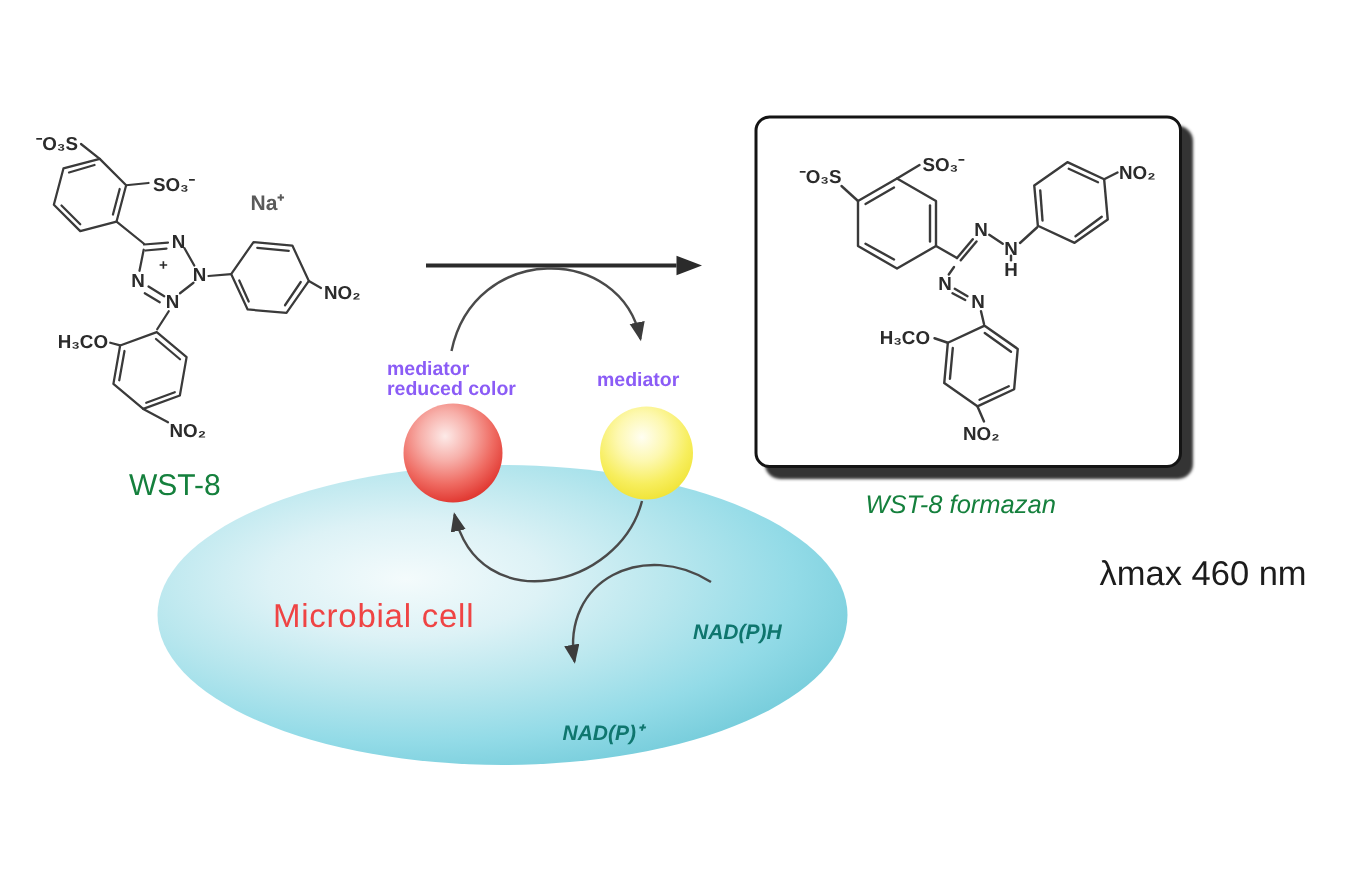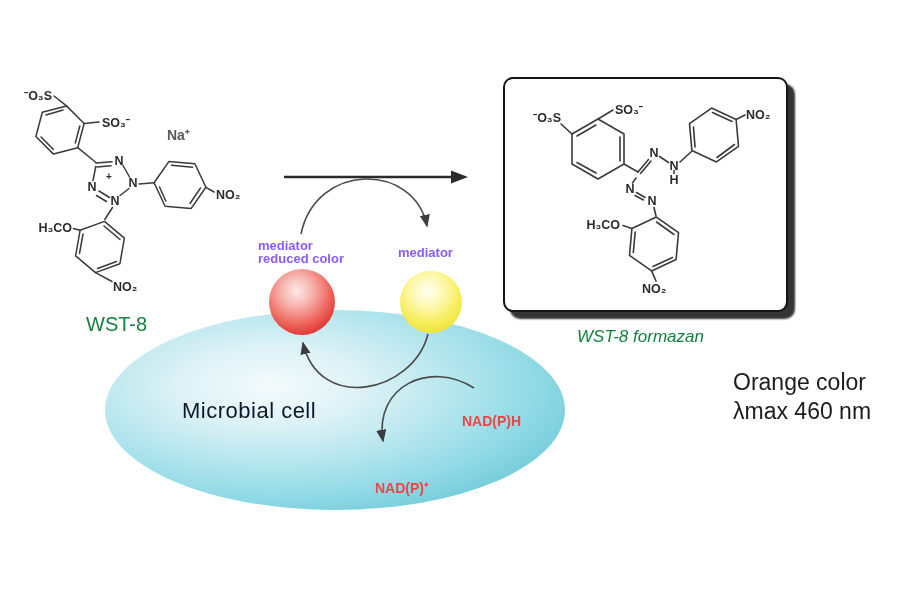--- a/index.html
+++ b/index.html
@@ -8,39 +8,39 @@
     font-family:"Liberation Sans", sans-serif;overflow:hidden;
   }
   .abs{position:absolute;}
   
   .cell-ellipse{
     left:105px;top:310px;width:460px;height:200px;border-radius:50%;
     background:radial-gradient(ellipse at 36% 38%,
       #f4fbfc 0%, #ddf2f6 22%, #b9e7ee 42%, #93dbe7 62%, #6fc9d8 82%, #57bacb 100%);
   }
   .cell-label{
-    left:182px;top:398px;font-size:22px;color:#0f172a;letter-spacing:.5px;
+    left:182px;top:398px;font-size:22px;color:#ef4444;letter-spacing:.5px;
   }
   
   .sphere{border-radius:50%;}
   .sphere-red{
     left:269px;top:269px;width:66px;height:66px;
     background:radial-gradient(circle at 42% 33%,
       #fdeae8 0%, #f7b0aa 28%, #ef6b62 55%, #e23c35 75%, #b7211b 100%);
   }
   .sphere-yellow{
     left:400px;top:271px;width:62px;height:62px;
     background:radial-gradient(circle at 45% 33%,
       #fffef2 0%, #fdf8b0 30%, #f7ee5e 58%, #f0e335 80%, #d8c714 100%);
   }
   
   .lbl-bold{font-weight:bold;color:#8b5cf6;font-size:13px;line-height:13px;}
   .mediator-reduced-label{left:258px;top:239px;}
   .mediator-oxidized-label{left:398px;top:246px;}
-  .nad-label{font-weight:bold;color:#ef4444;font-size:14px;}
+  .nad-label{font-weight:bold;color:#0f766e;font-size:14px;font-style:italic;}
   .nadph-label{left:462px;top:413px;}
   .nadp-label{left:375px;top:478px;}
   
   .mol-name{font-size:20px;color:#15803d;}
   .wst8-name{left:86px;top:313px;}
   .formazan-name{left:577px;top:327px;font-size:17px;font-style:italic;}
   
   .formazan-box{
     left:503px;top:77px;width:281px;height:231px;background:#ffffff;
     border:2.5px solid #141414;border-radius:10px;
@@ -183,17 +183,16 @@
       <text class="atom" x="125" y="114" text-anchor="middle">N</text>
       <text class="atom" x="147" y="126" text-anchor="middle">N</text>
       <text class="atom" x="241" y="40">NO₂</text>
       <text class="atom" x="115" y="150" text-anchor="end">H₃CO</text>
       <text class="atom" x="137" y="214">NO₂</text>
     </svg>
   </div>
   <div class="abs mol-name formazan-name">WST-8 formazan</div>
 
   <div class="abs note">
-    <div>Orange color</div>
     <div>λmax 460 nm</div>
   </div>
 
 </div>
 
 </body></html>

